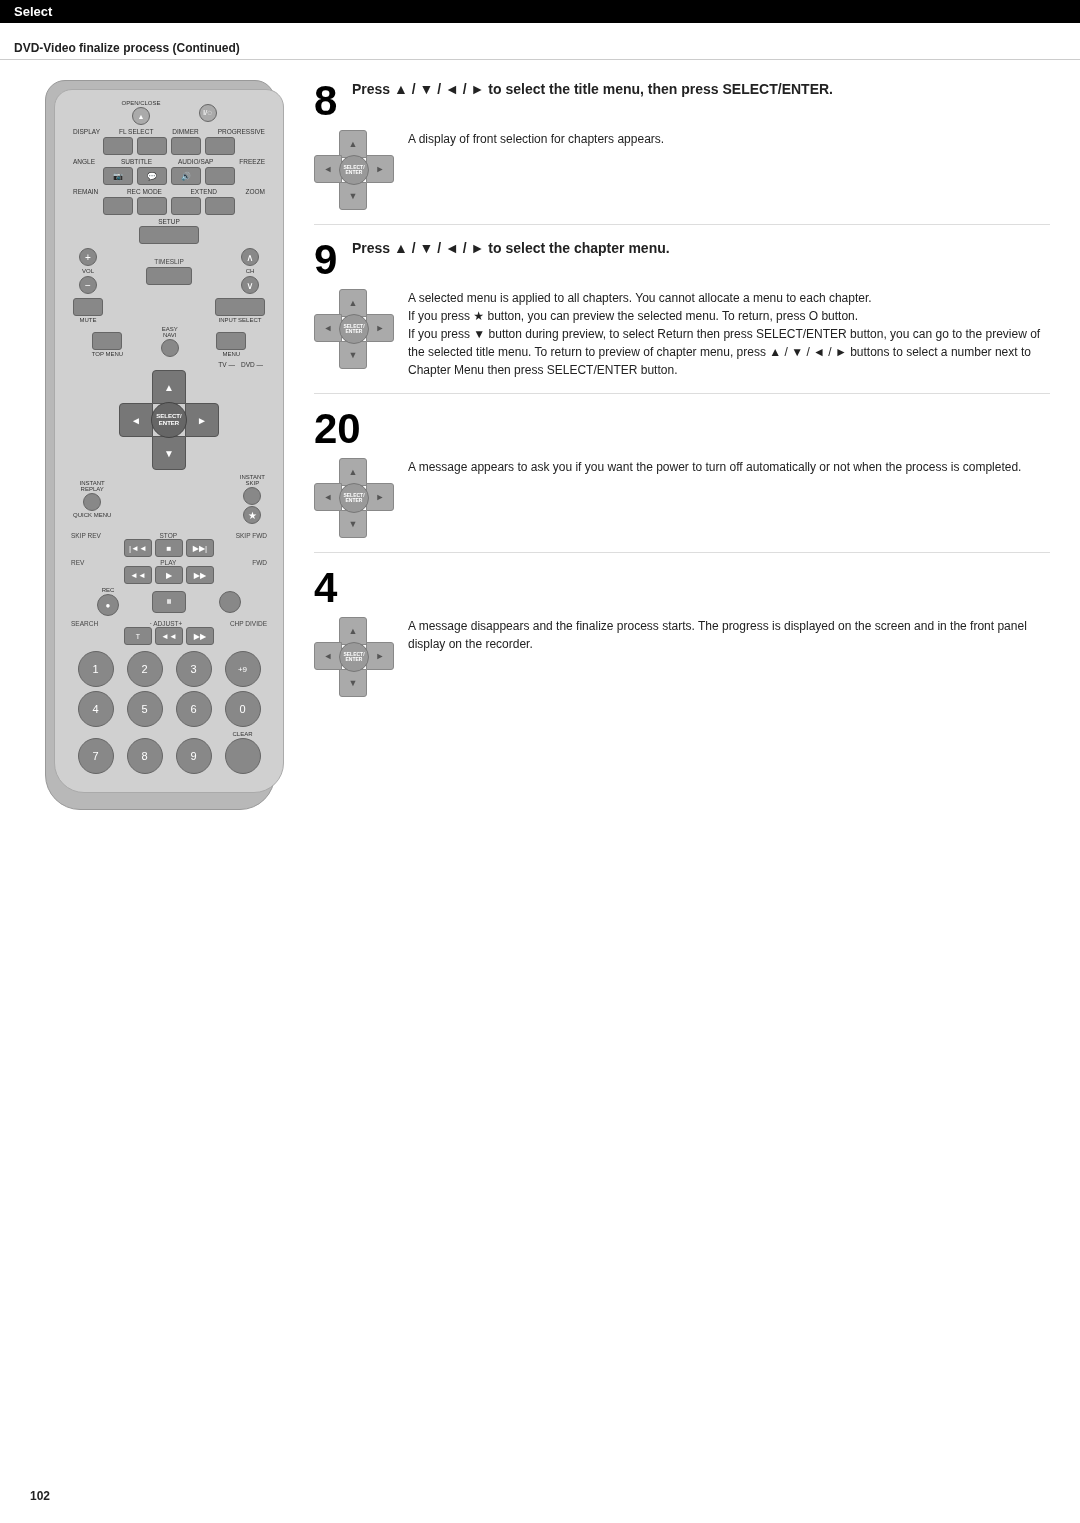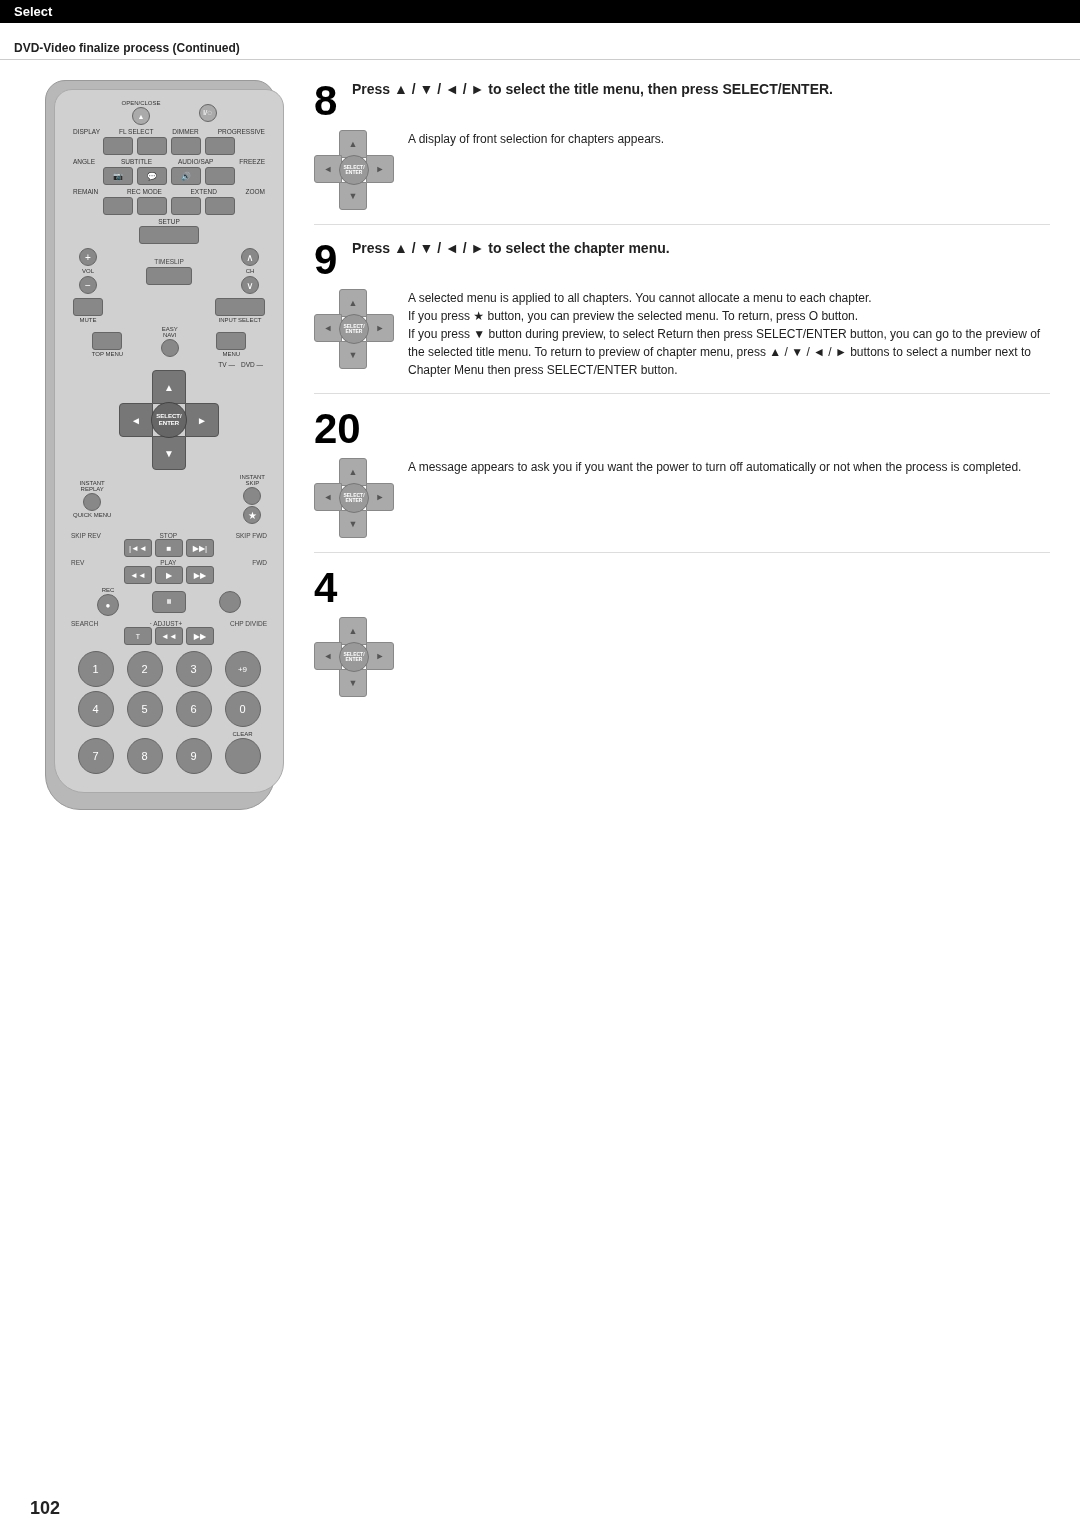--- a/index.html
+++ b/index.html
@@ -255,23 +255,23 @@
       border: 1px solid #777;
       display: flex; align-items: center; justify-content: center;
       font-size: 5px; color: #fff; text-align: center;
       font-weight: bold;
       line-height: 1.1;
     }
 
     
     .footer {
       position: absolute;
-      bottom: 4px;
+      bottom: 20px;
       left: 30px;
-      font-size: 18px;
+      font-size: 12px;
       font-weight: bold;
     }
 
     
     .transport-row {
       display: flex;
       gap: 3px;
       justify-content: center;
       align-items: center;
     }
@@ -608,19 +608,20 @@
       <div class="step-body">
         <div class="step-image">
           <div class="mini-dpad-wrap">
             <div class="mini-dpad-up">▲</div>
             <div class="mini-dpad-down">▼</div>
             <div class="mini-dpad-left">◄</div>
             <div class="mini-dpad-right">►</div>
             <div class="mini-dpad-center">SELECT/<br>ENTER</div>
           </div>
         </div>
+        <div class="step-desc">A message disappears and the finalize process starts. The progress is displayed on the screen and in the front panel display on the recorder.</div>
       </div>
     </div>
 
   </div>
 </div>
 
 <div class="footer">102</div>
 
 </body></html>

